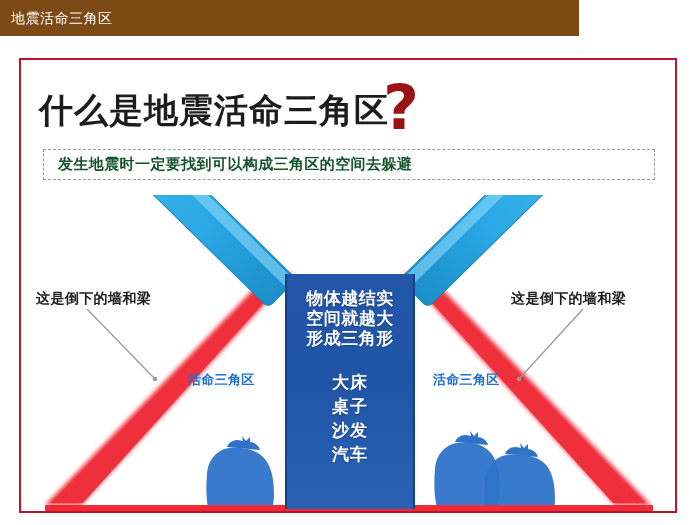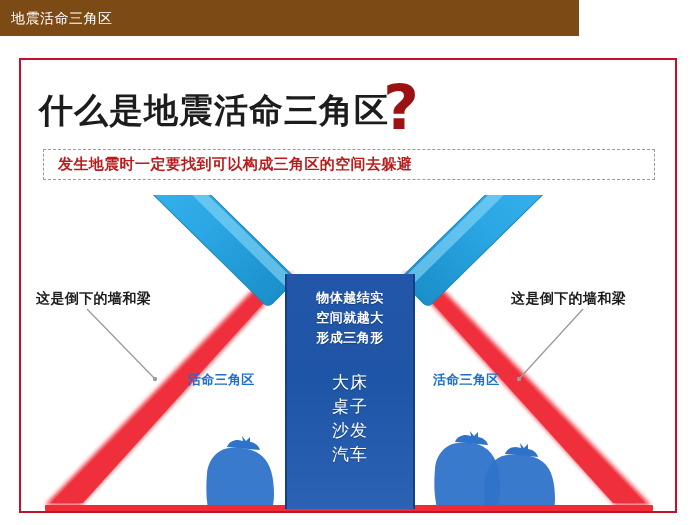--- a/index.html
+++ b/index.html
@@ -80,21 +80,21 @@
     top: 89px;
     width: 612px;
     height: 31px;
     border: 1px dashed #9a9a9a;
     box-sizing: border-box;
     display: flex;
     align-items: center;
     padding-left: 14px;
   }
   #subbanner .sb-text {
-    color: #b91c1c;
+    color: #14532d;
     font-size: 15px;
     font-weight: bold;
     letter-spacing: 0.4px;
     white-space: nowrap;
   }
 
   
   #stage {
     position: absolute;
     left: 0;
@@ -126,32 +126,32 @@
     border-left: 2px solid #15407f;
     border-right: 2px solid #15407f;
     box-sizing: border-box;
     display: flex;
     flex-direction: column;
     align-items: center;
     padding-top: 14px;
   }
   #centerpanel .cp-line {
     color: #ffffff;
-    font-size: 13px;
+    font-size: 17px;
     font-weight: bold;
     line-height: 20px;
     letter-spacing: 0.5px;
     white-space: nowrap;
     text-shadow: 0 1px 1px rgba(0,0,0,0.28);
   }
   #centerpanel .cp-gap { height: 22px; }
   #centerpanel .cp-item {
     color: #ffffff;
     font-size: 17px;
-    font-weight: normal;
+    font-weight: bold;
     line-height: 24px;
     letter-spacing: 1px;
     white-space: nowrap;
     text-shadow: 0 1px 1px rgba(0,0,0,0.28);
   }
 
   
   .callout {
     position: absolute;
     color: #1c1c1c;

